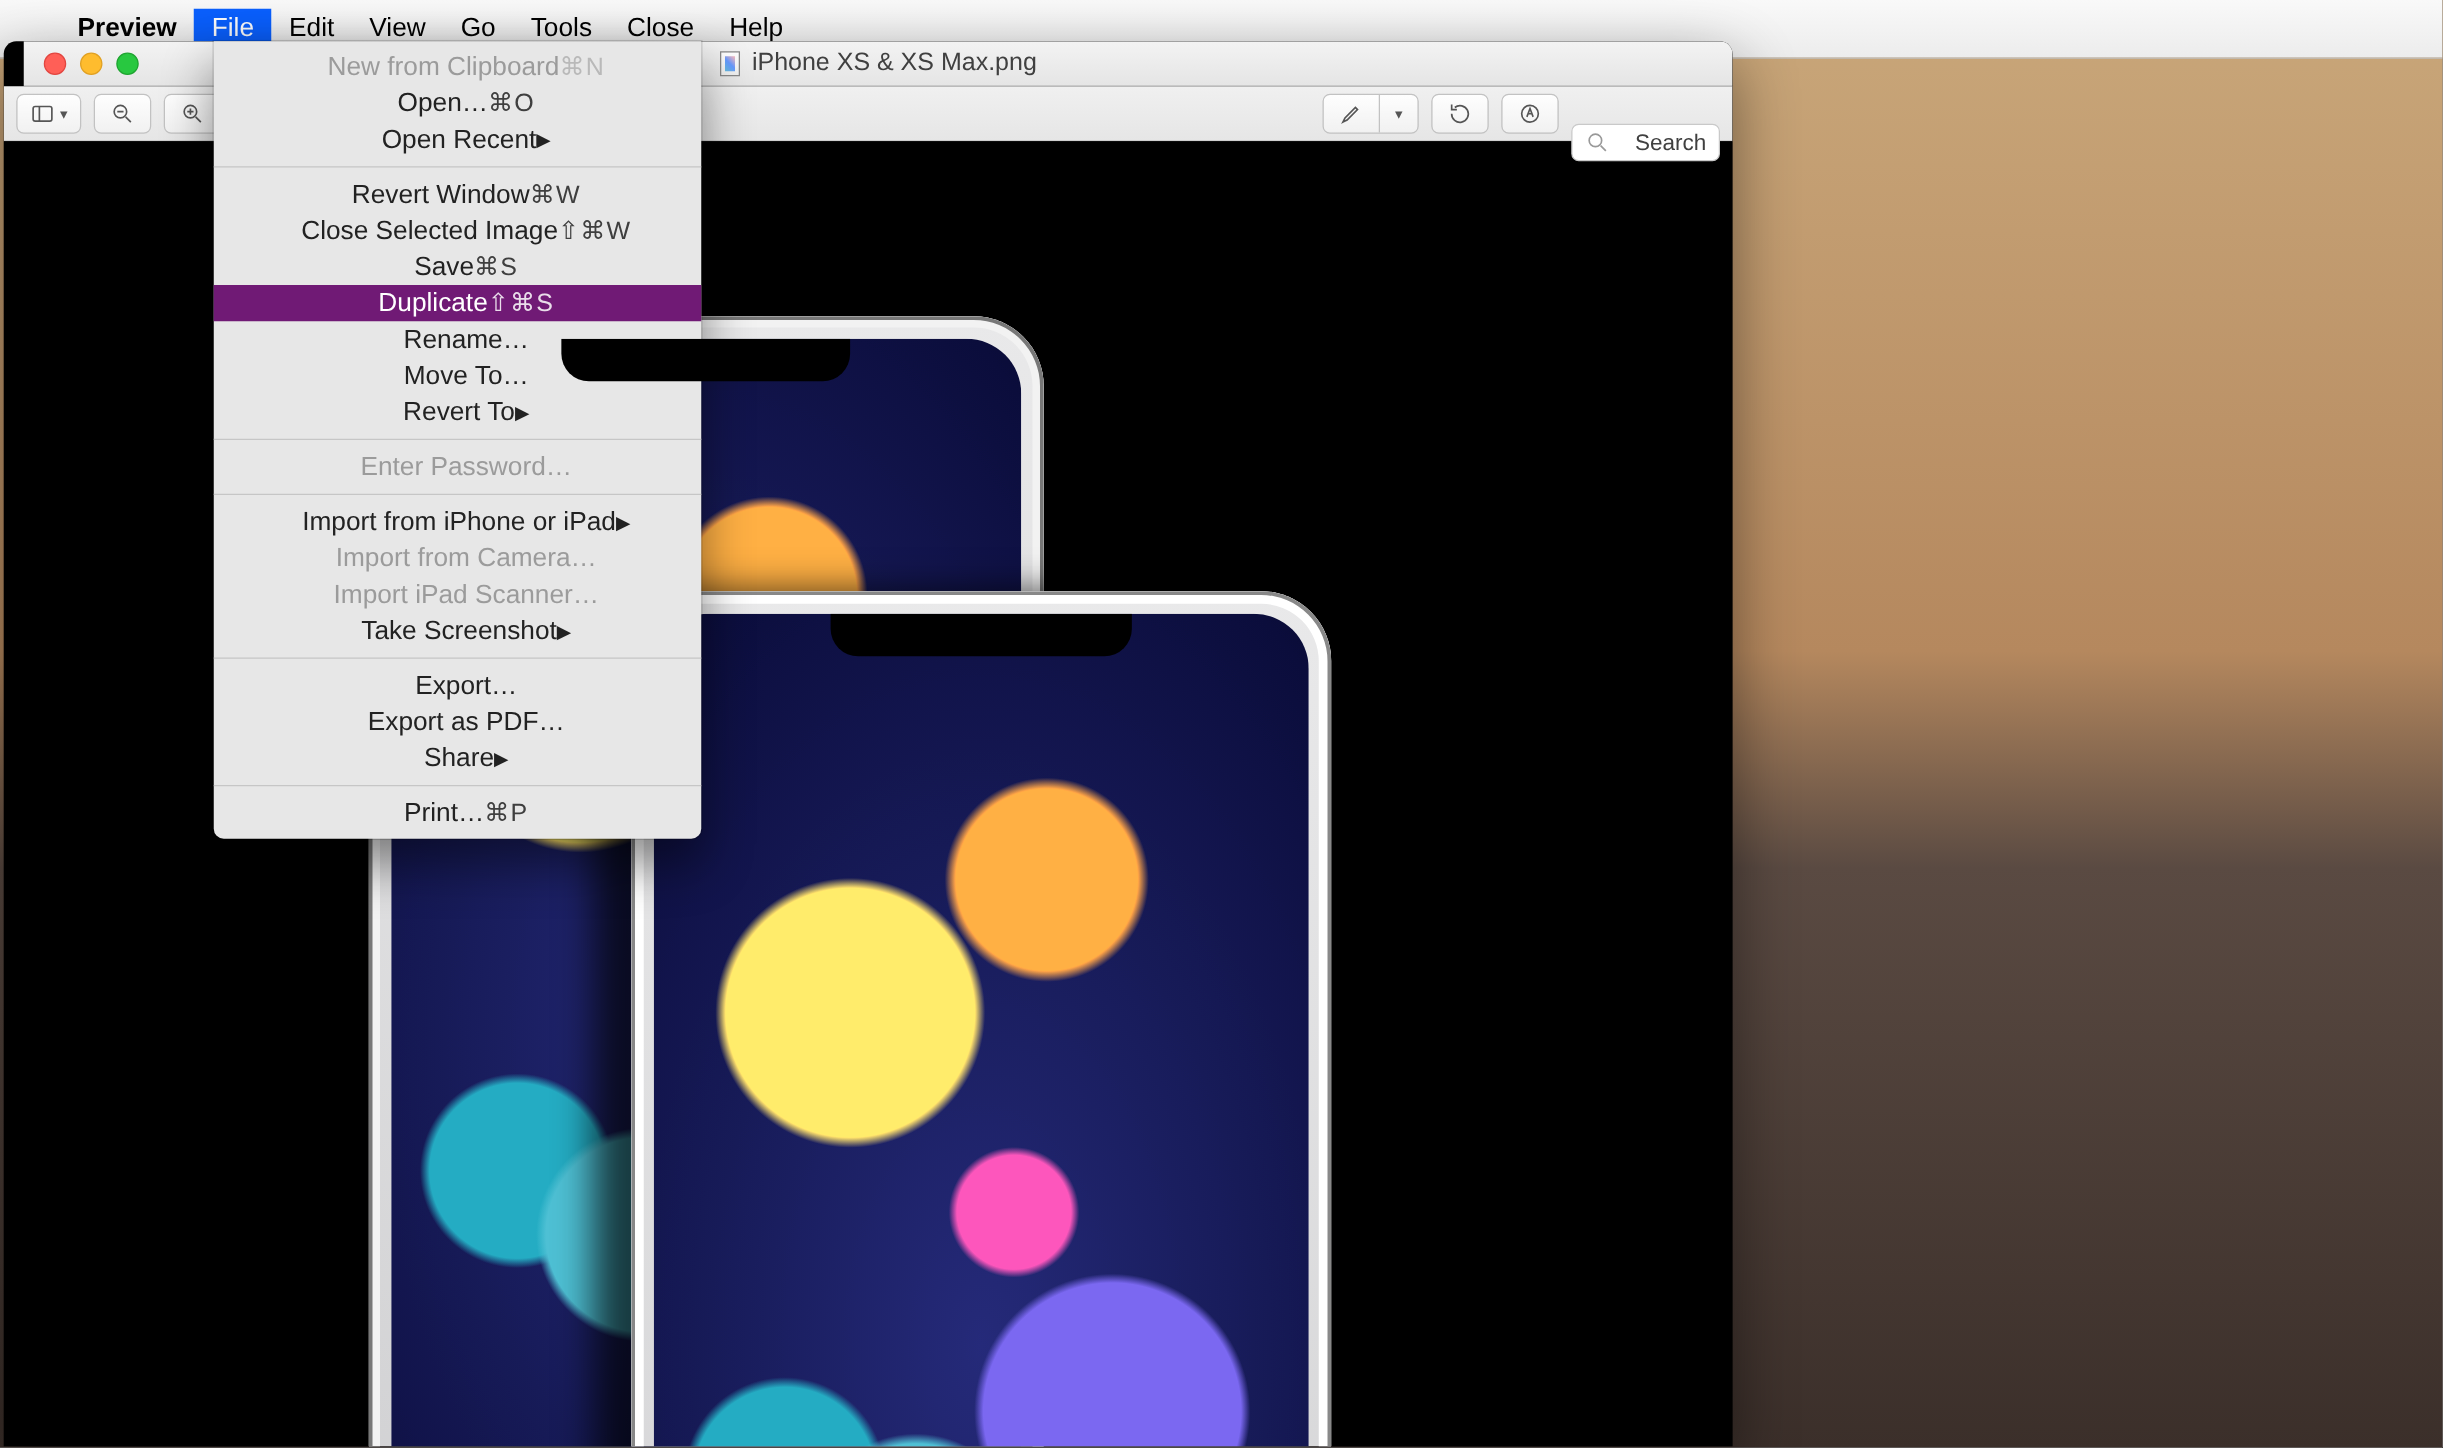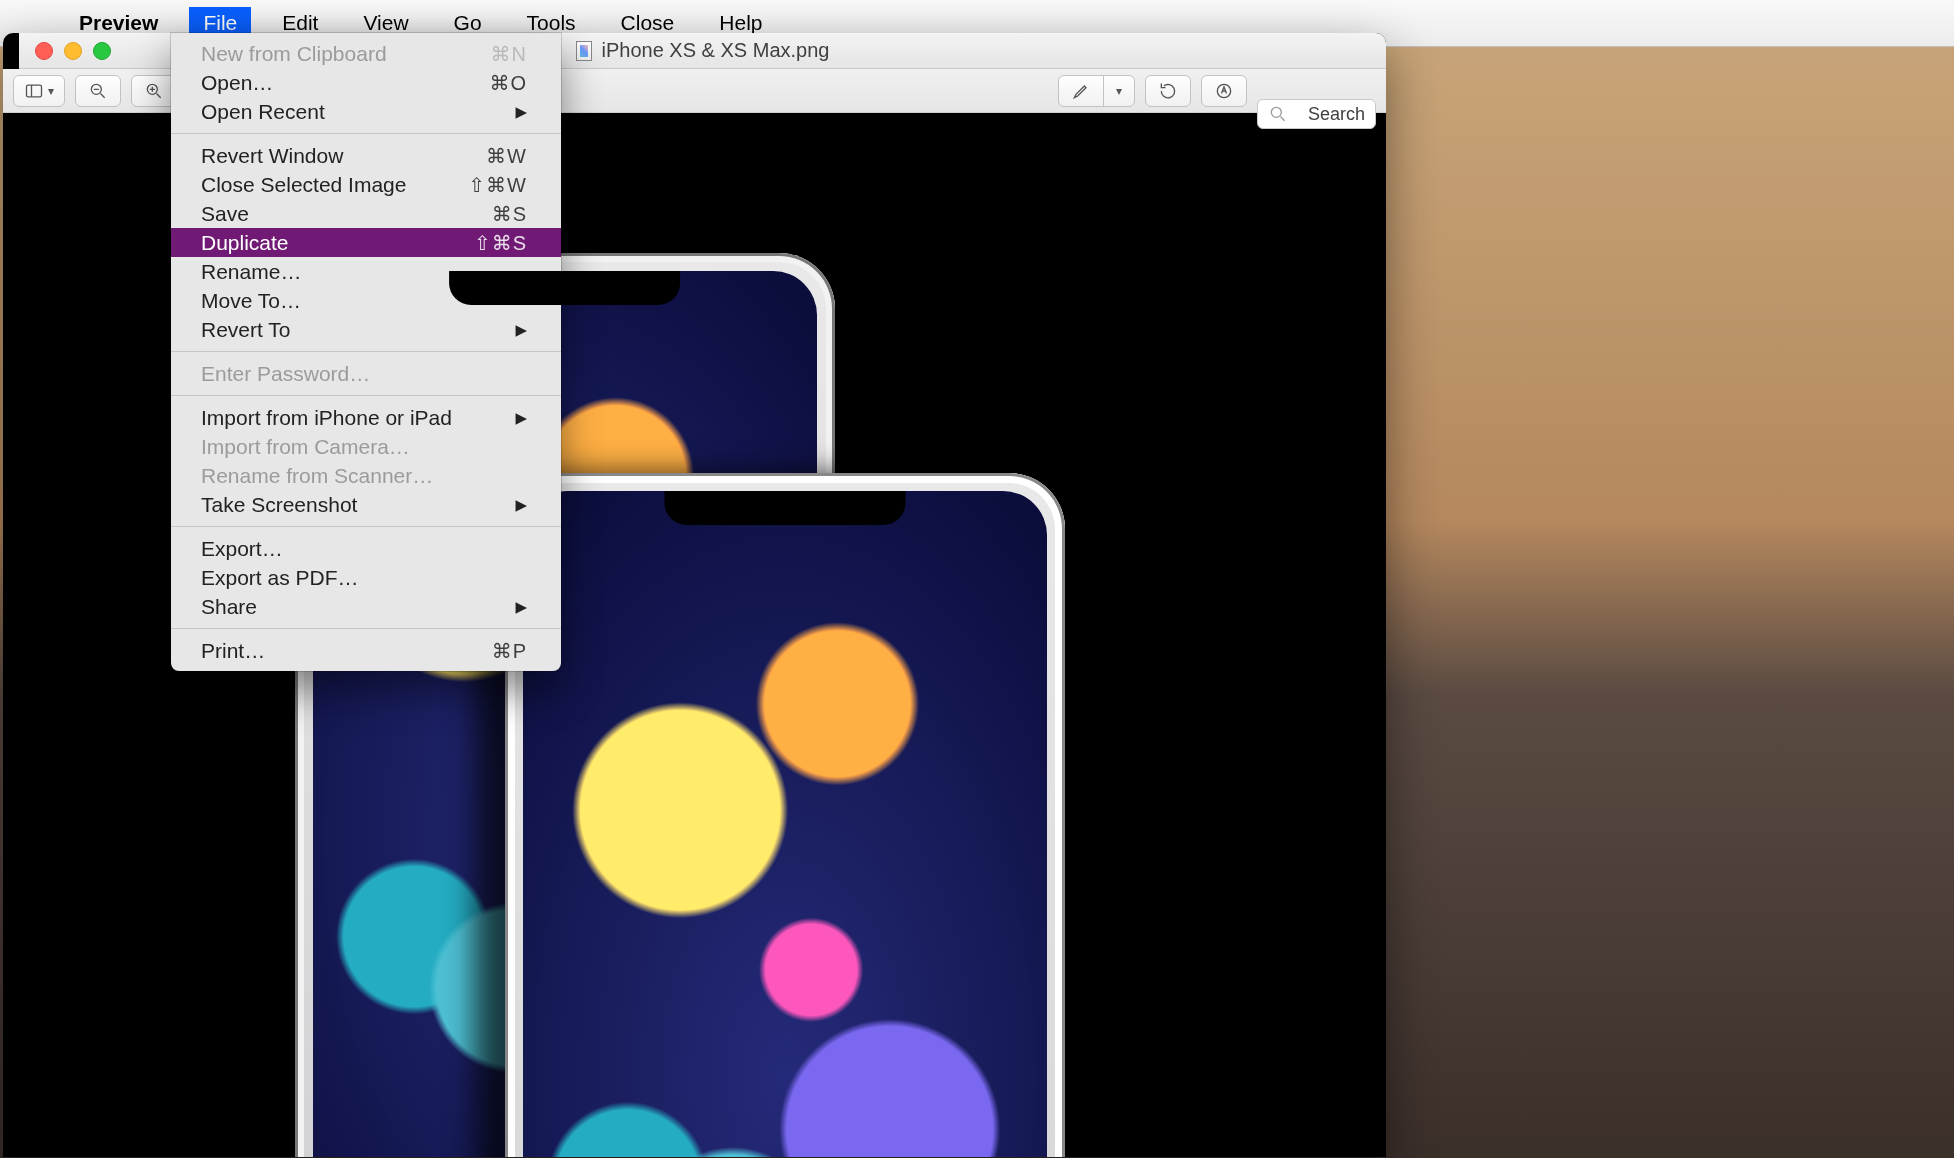--- a/index.html
+++ b/index.html
@@ -11,21 +11,21 @@
     position: relative;
   }
   .menubar {
     height: 47px;
     background: linear-gradient(180deg, #f9f9f9, #ececec);
     border-bottom: 1px solid #bfbfbf;
     display: flex;
     align-items: center;
     padding: 0 20px;
     font-size: 21px;
-    gap: 17px;
+    gap: 0;
   }
   .menubar .apple { font-size: 22px; padding: 0 14px; }
   .menubar .item { padding: 4px 14px; height: 33px; display: flex; align-items: center; }
   .menubar .app-name { font-weight: 700; }
   .menubar .item.active { background: #0a60ff; color: #fff; }
   .window {
     position: absolute;
     top: 33px;
     left: 3px;
     width: 1383px;
@@ -112,22 +112,22 @@
     left: 171px;
     width: 390px;
     background: #e7e7e7;
     box-shadow: 0 20px 40px rgba(0,0,0,.45), 0 0 0 1px rgba(0,0,0,.15);
     border-radius: 0 0 8px 8px;
     padding: 6px 0;
     font-size: 21px;
     color: #222;
   }
   .dd-row {
-    display: flex; align-items: center; justify-content: space-between;
-    padding: 3px 34px 3px 30px;
+    display: flex; align-items: center; justify-content: center;
+    padding: 3px 16px 3px 30px;
     height: 29px;
     white-space: nowrap;
   }
   .dd-row.disabled { color: #9b9b9b; }
   .dd-row.highlight { background: #701a75; color: #fff; }
   .dd-row .sc { font-family: -apple-system, Arial; letter-spacing: 1px; font-size: 20px; color: inherit; opacity:.85;}
   .dd-row.disabled .sc { opacity: .6;}
   .dd-row .arrow { font-size: 15px; }
   .dd-sep { height: 1px; background: #c6c6c6; margin: 7px 0; }
   svg.ico { width: 20px; height: 20px; stroke:#555; stroke-width:1.6; fill:none; }
@@ -280,21 +280,21 @@
     </div>
     <div class="dd-sep"></div>
     <div class="dd-row">
       <span>Import from iPhone or iPad</span>
       <span class="arrow">▶</span>
     </div>
     <div class="dd-row disabled">
       <span>Import from Camera…</span>
     </div>
     <div class="dd-row disabled">
-      <span>Rename from Scanner…</span>
+      <span>Import iPad Scanner…</span>
     </div>
     <div class="dd-row">
       <span>Take Screenshot</span>
       <span class="arrow">▶</span>
     </div>
     <div class="dd-sep"></div>
     <div class="dd-row">
       <span>Export…</span>
     </div>
     <div class="dd-row">

